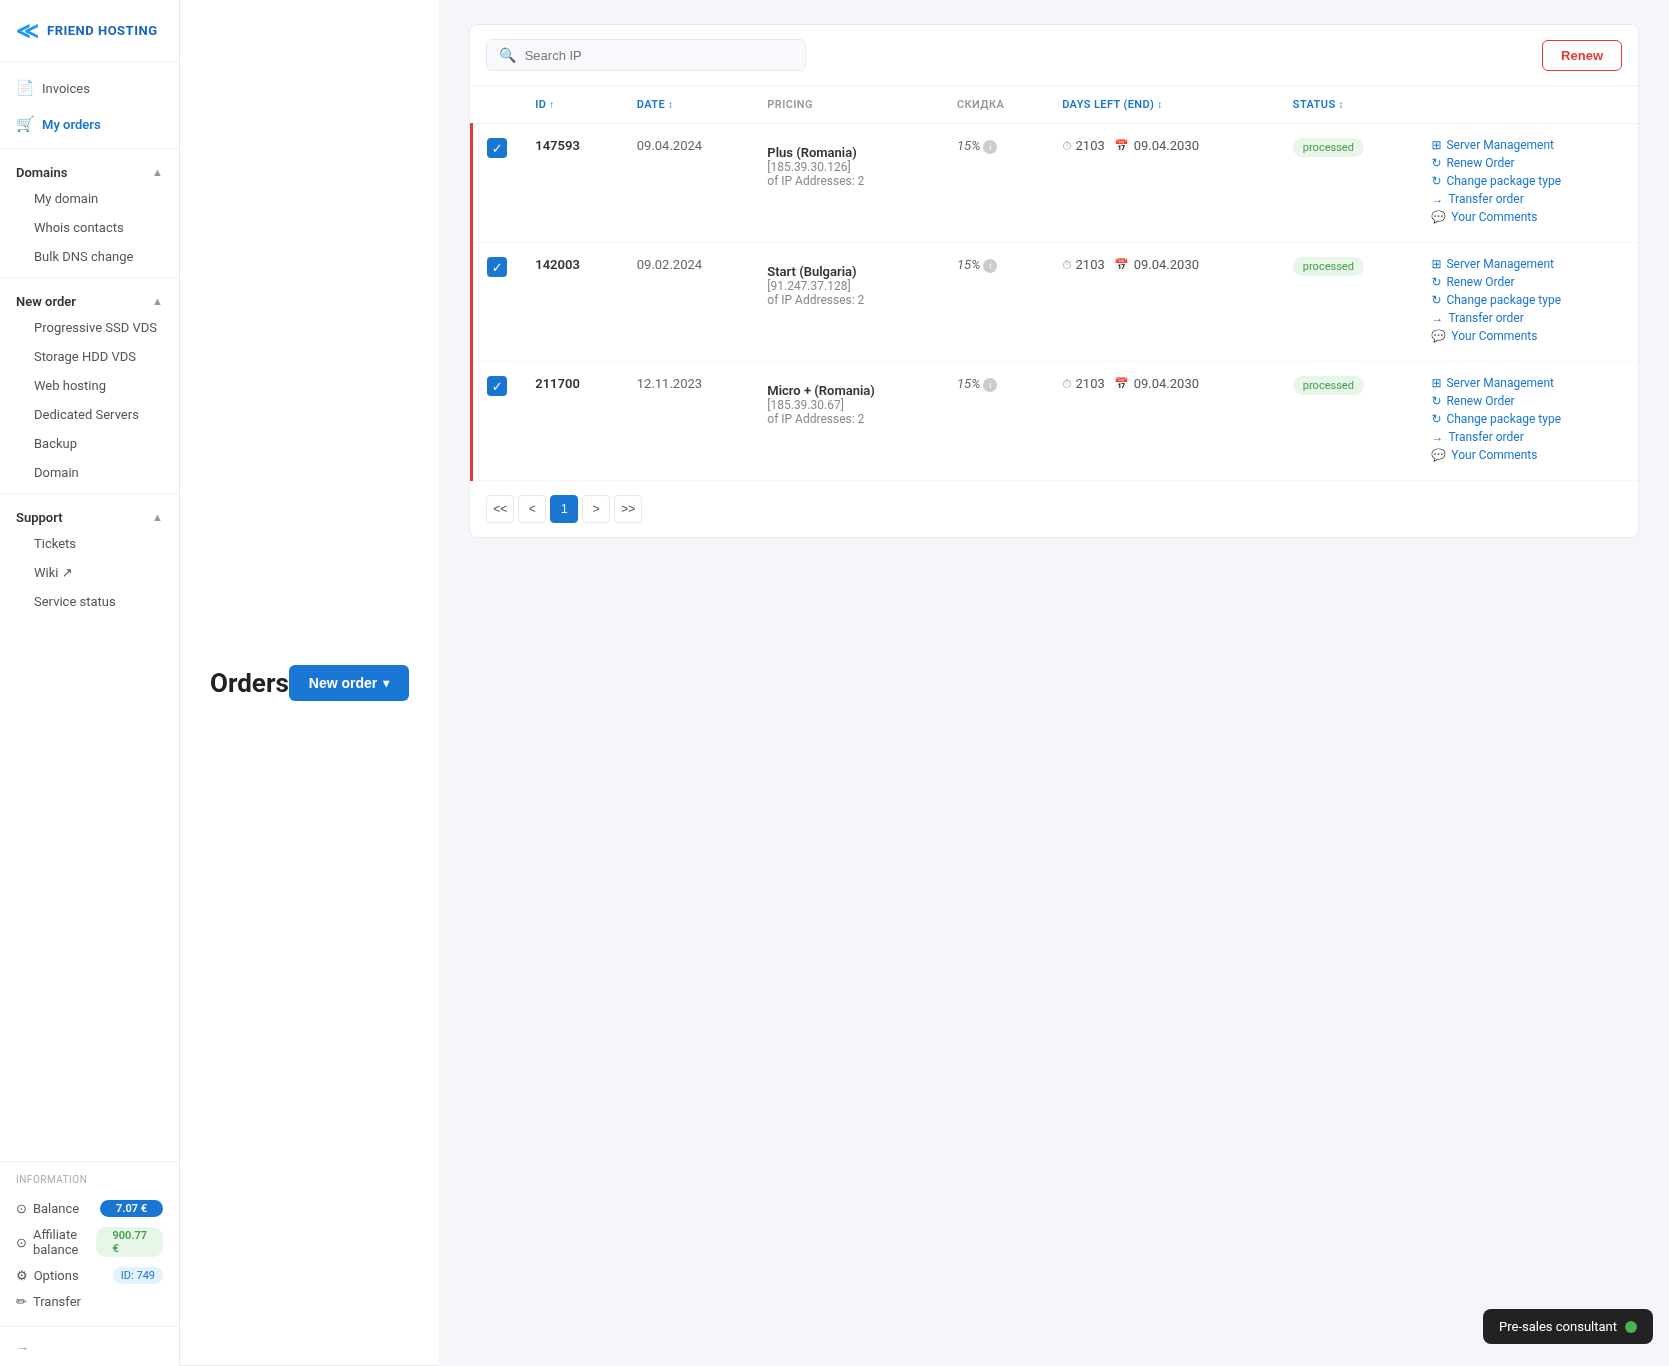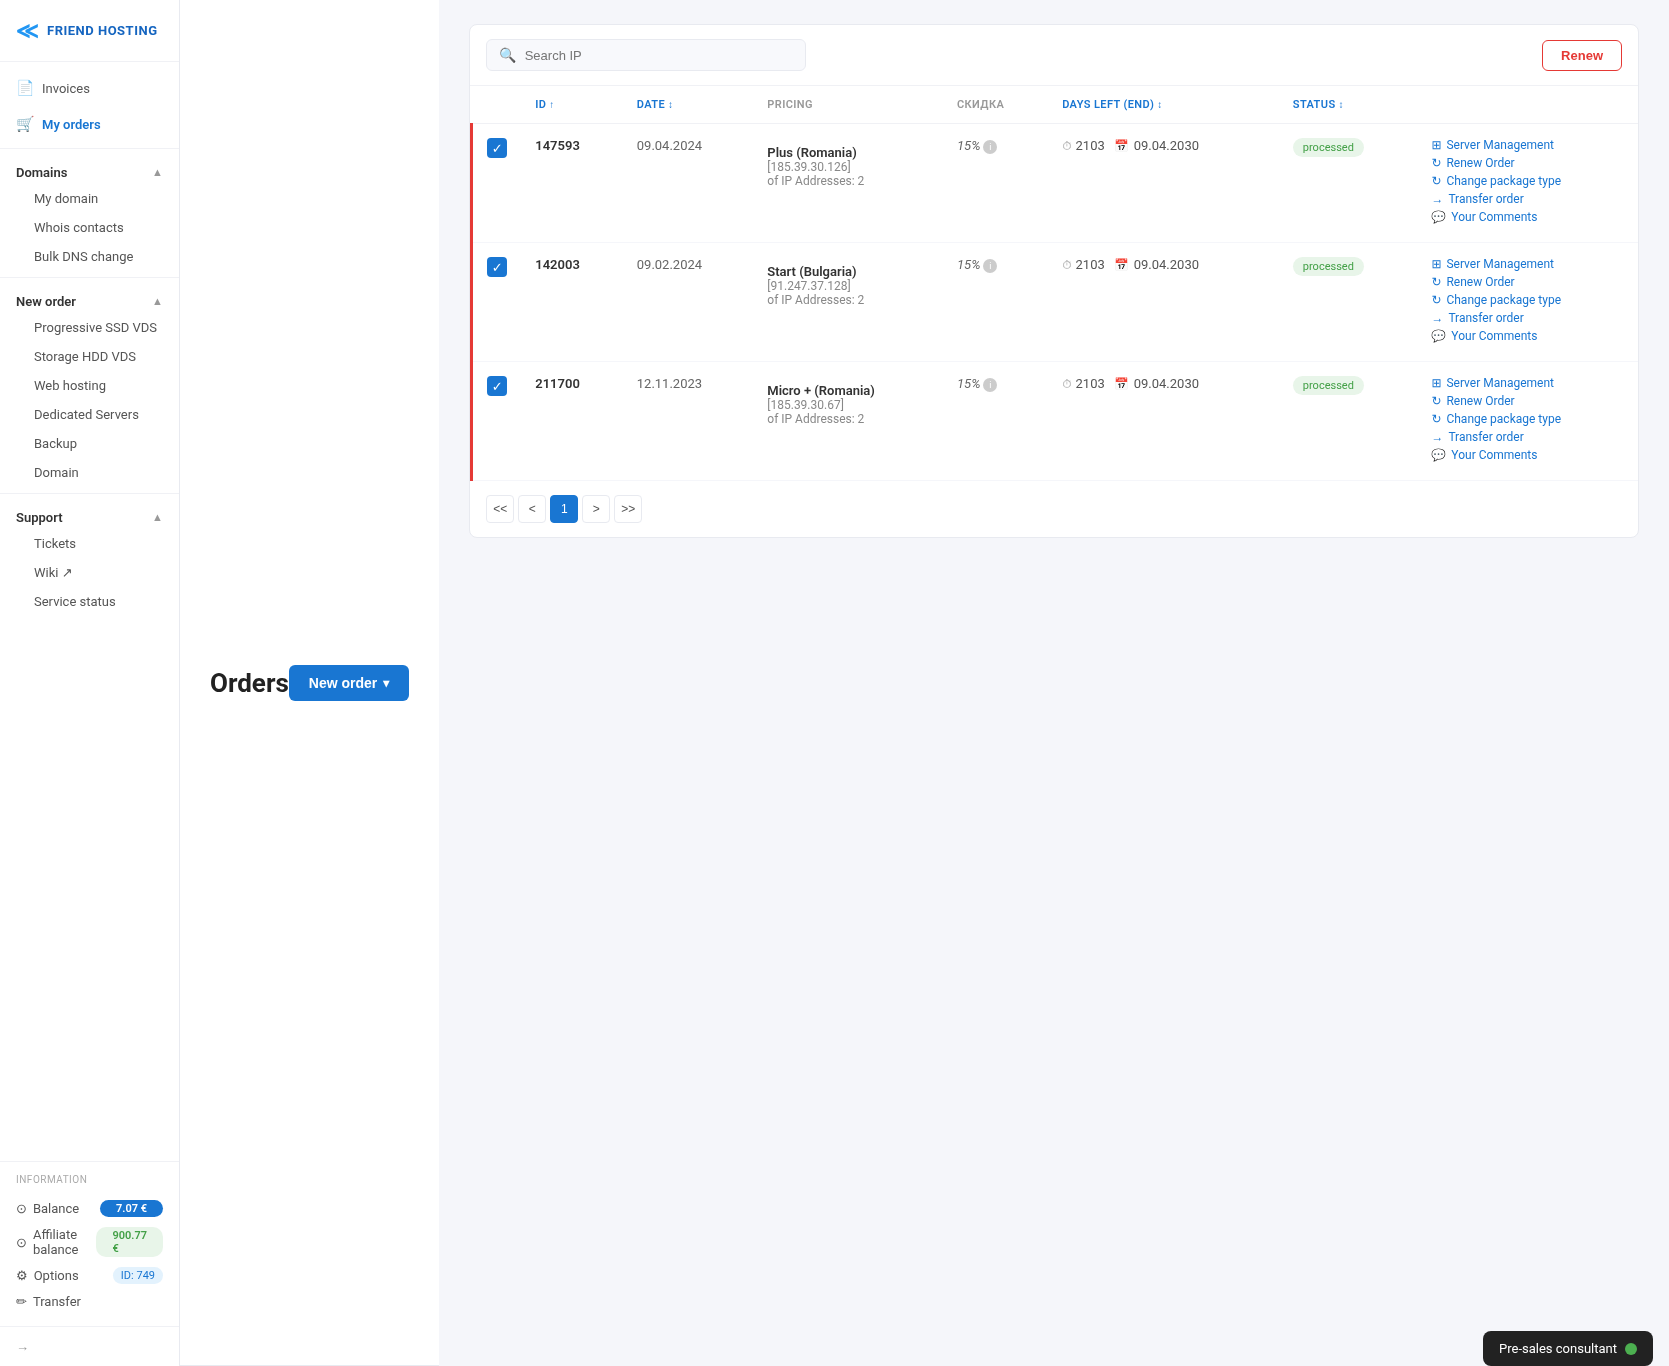--- a/index.html
+++ b/index.html
@@ -88,21 +88,21 @@
     .actions-col { white-space: nowrap; }
     .action-link { display: flex; align-items: center; gap: 5px; color: #1976d2; font-size: 12px; cursor: pointer; margin-bottom: 4px; text-decoration: none; }
     .action-icon { font-size: 12px; color: #1976d2; }
 
     
     .pagination { display: flex; align-items: center; gap: 4px; padding: 14px 16px; }
     .page-btn { width: 28px; height: 28px; border: 1px solid #e8eaf0; background: #fff; border-radius: 4px; display: flex; align-items: center; justify-content: center; cursor: pointer; font-size: 12px; color: #555; }
     .page-btn.active { background: #1976d2; color: #fff; border-color: #1976d2; }
 
     
-    .presales { position: fixed; bottom: 0; right: 16px; background: #222; color: #fff; padding: 10px 16px; border-radius: 8px; font-size: 13px; display: flex; align-items: center; gap: 8px; }
+    .presales { position: fixed; bottom: 22px; right: 16px; background: #222; color: #fff; padding: 10px 16px; border-radius: 8px; font-size: 13px; display: flex; align-items: center; gap: 8px; }
     .presales-dot { width: 12px; height: 12px; background: #4caf50; border-radius: 50%; }
   </style>
 </head>
 <body>
 
 <div class="sidebar">
   <div class="sidebar-logo">
     <span class="logo-icon">≪</span>
     <span class="logo-text">FRIEND HOSTING</span>
   </div>

